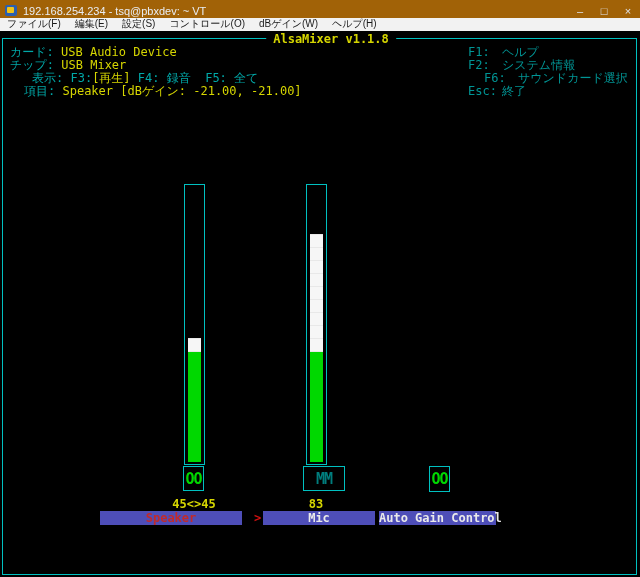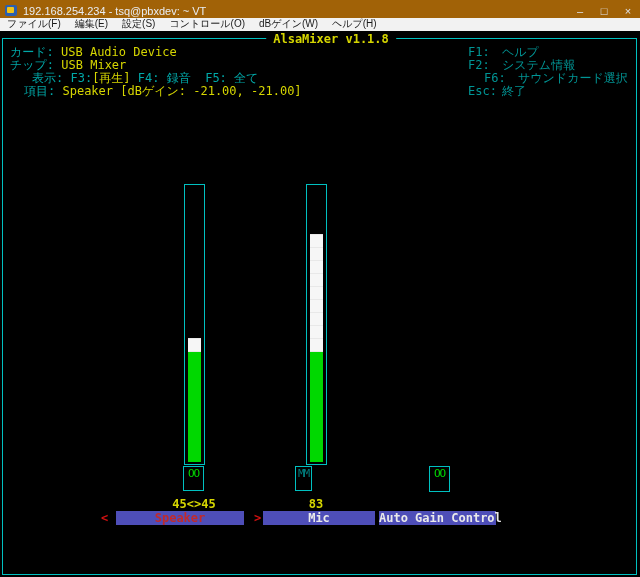--- a/index.html
+++ b/index.html
@@ -36,22 +36,22 @@
   .hkey { display:inline-block; width:34px; }
 
   
   .vbar { position:absolute; top:153px; width:21px; height:281px; border:1.5px solid #00c0c0; }
   .vfill { position:absolute; left:3px; right:3px; top:2px; bottom:2px; }
   .fill-green { position:absolute; left:0; right:0; bottom:0; background:#00d800; }
   .fill-white { position:absolute; left:0; right:0; background:#f6f6f6;
     background-image:repeating-linear-gradient(to bottom, rgba(0,0,0,0.06) 0 1px, transparent 1px 13px); }
 
   .mutebox { position:absolute; top:435px; height:25px; border:1.5px solid #00c0c0;
-    display:flex; justify-content:center;
-    font-size:11px; font-weight:normal; letter-spacing:-1px; }
+    display:flex; align-items:center; justify-content:center;
+    font-size:15px; font-weight:bold; letter-spacing:-1px; }
   .mutebox.on { color:#00d800; }
   .mutebox.muted { color:#007d7d; }
 
   .vval { position:absolute; top:467px; width:80px; text-align:center;
     color:#d6d600; font-weight:bold; font-size:12px; line-height:13px; white-space:pre; }
 
   .chan { position:absolute; top:480px; height:14px; background:#4e4eb8; color:#eaeaea;
     text-align:center; font-size:12px; font-weight:bold; line-height:14px; white-space:pre;
     cursor:default; }
   .chan.selected { color:#c22a2a; }
@@ -103,29 +103,29 @@
     <div class="vbar" style="left:306px">
       <div class="vfill">
           <div class="fill-white" style="bottom: 40%; height: 43%;"></div>
           <div class="fill-green" style="height: 40%;"></div>
         </div>
     </div>
 
     <div class="mutebox on" style="left:183px; width:21px">
         <span>OO</span>
       </div>
-    <div class="mutebox muted" style="left:295px; width:17px">
+    <div class="mutebox muted" style="left:303px; width:42px">
         <span>MM</span>
       </div>
     <div class="mutebox on" style="left:429px; width:21px; height:26px">
         <span>OO</span>
       </div>
 
     <div class="vval" style="left:154px">45&lt;&gt;45</div>
     <div class="vval" style="left:276px">83</div>
 
     <div class="sel-arrow" style="left:99px">&lt;</div>
-    <div class="chan selected" style="left:116px; width:128px">Speaker</div>
+    <div class="chan selected" style="left:100px; width:142px">Speaker</div>
     <div class="sel-arrow" style="left:252px">&gt;</div>
     <div class="chan" style="left:379px; width:117px">Auto Gain Control</div>
     <div class="chan" style="left:263px; width:112px">Mic</div>
   </div>
 </div>
 
 </body></html>

